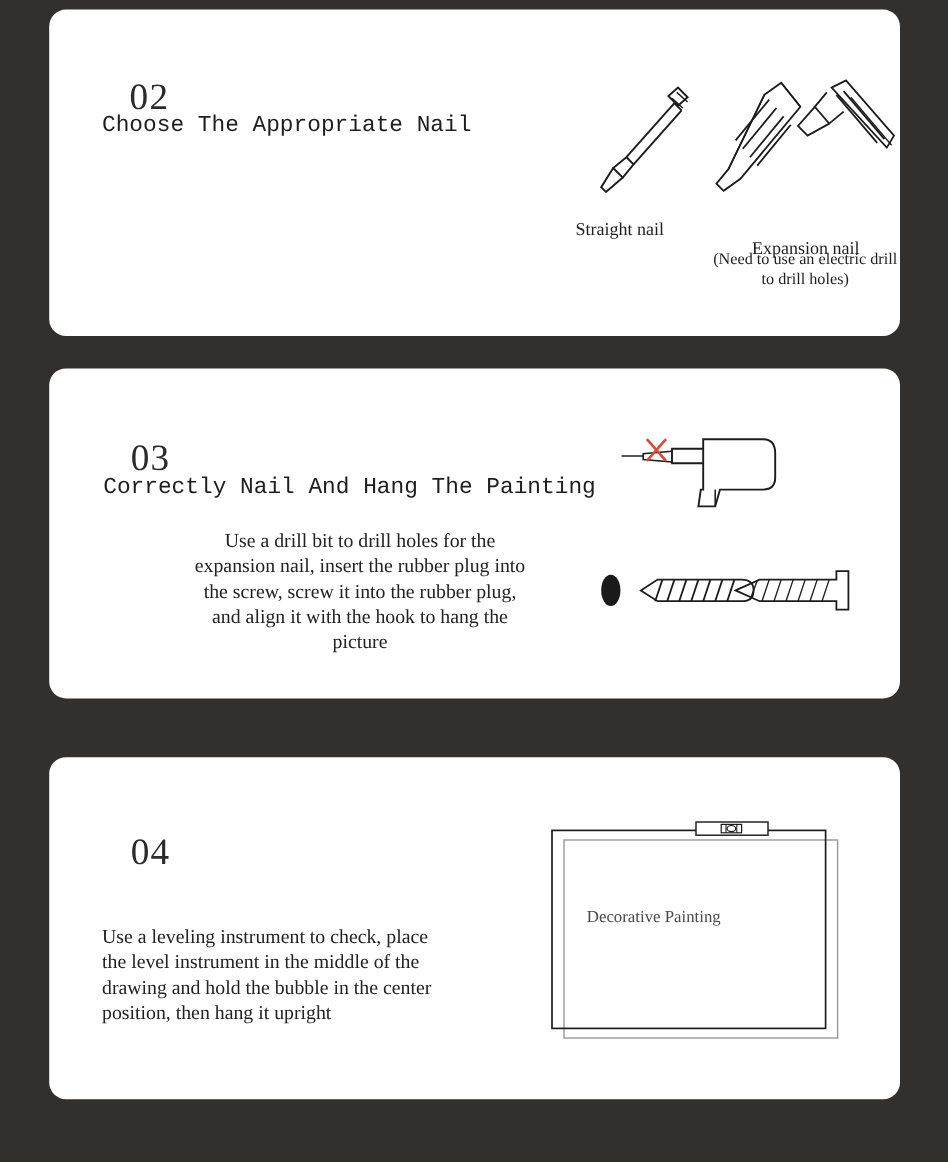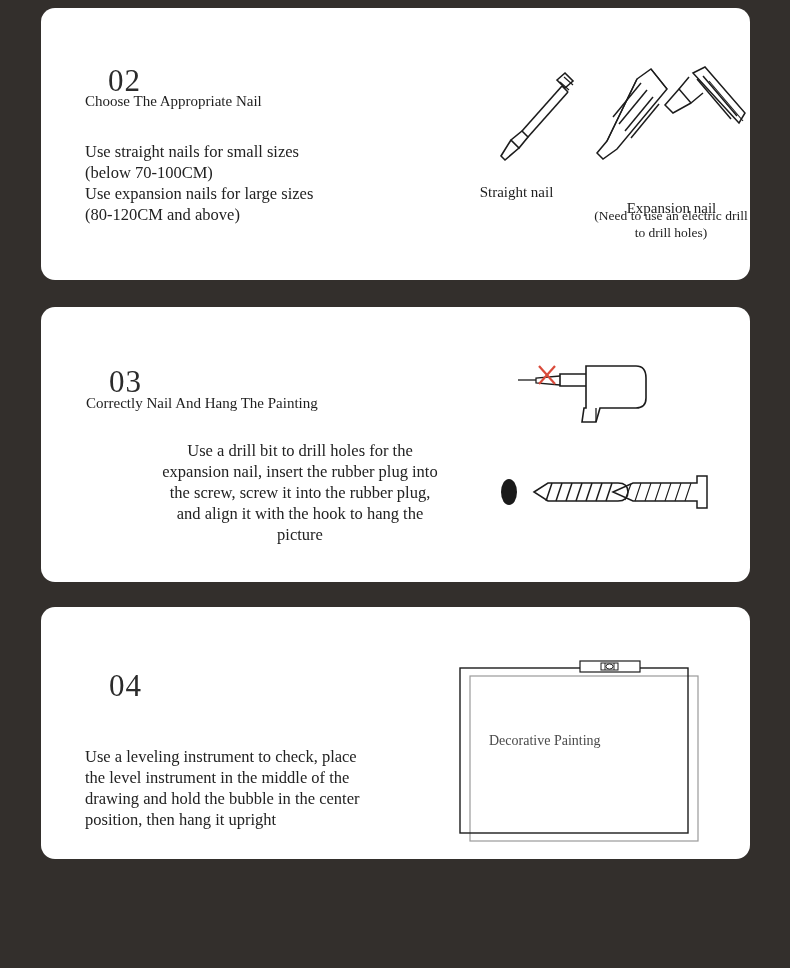--- a/index.html
+++ b/index.html
@@ -23,34 +23,34 @@
   .card {
     position: absolute;
     left: 41px;
     width: 709px;
     background: #ffffff;
     border-radius: 14px;
     box-sizing: border-box;
   }
   #card-02 { top: 8px;   height: 272px; }
   #card-03 { top: 307px; height: 275px; }
-  #card-04 { top: 607px; height: 252px; }
+  #card-04 { top: 631px; height: 285px; }
 
   .step-number {
     position: absolute;
     font-family: "Liberation Serif", serif;
     font-size: 31px;
     color: #2b2b2b;
     letter-spacing: 1px;
     margin-top: 14px;
   }
   .step-title {
     position: absolute;
-    font-family: Liberation Serif, serif;
-    font-size: 15px;
+    font-family: Liberation Mono, monospace;
+    font-size: 19px;
     color: #1e1e1e;
   }
   .step-body {
     position: absolute;
     font-family: "Liberation Serif", serif;
     font-size: 16.5px;
     line-height: 21px;
     color: #222222;
     white-space: pre-line;
   }
@@ -87,24 +87,20 @@
   }
 </style>
 </head>
 <body>
 
 <div class="page">
 
   <div class="card" id="card-02">
     <div class="step-number" style="left:67px; top:41px;">02</div>
     <div class="step-title" style="left:44px; top:85px;">Choose The Appropriate Nail</div>
-    <div class="step-body" style="left:44px; top:133px; width:400px;">Use straight nails for small sizes
-(below 70-100CM)
-Use expansion nails for large sizes
-(80-120CM and above)</div>
 
     <div class="art" style="left:420px; top:60px;">
       <svg width="130" height="105" viewBox="0 0 130 105">
         <g fill="none" stroke="#1c1c1c" stroke-width="1.6">
           <path d="M96 12 L104 5 L112 13 L104 20 Z"></path>
           <path d="M101 18 L61 63"></path>
           <path d="M107 24 L67 69"></path>
           <path d="M101 18 L107 24"></path>
           <path d="M61 63 L67 69 L58 80 L50 72 Z"></path>
           <path d="M50 72 L40 88 L44 92 L58 80"></path>

